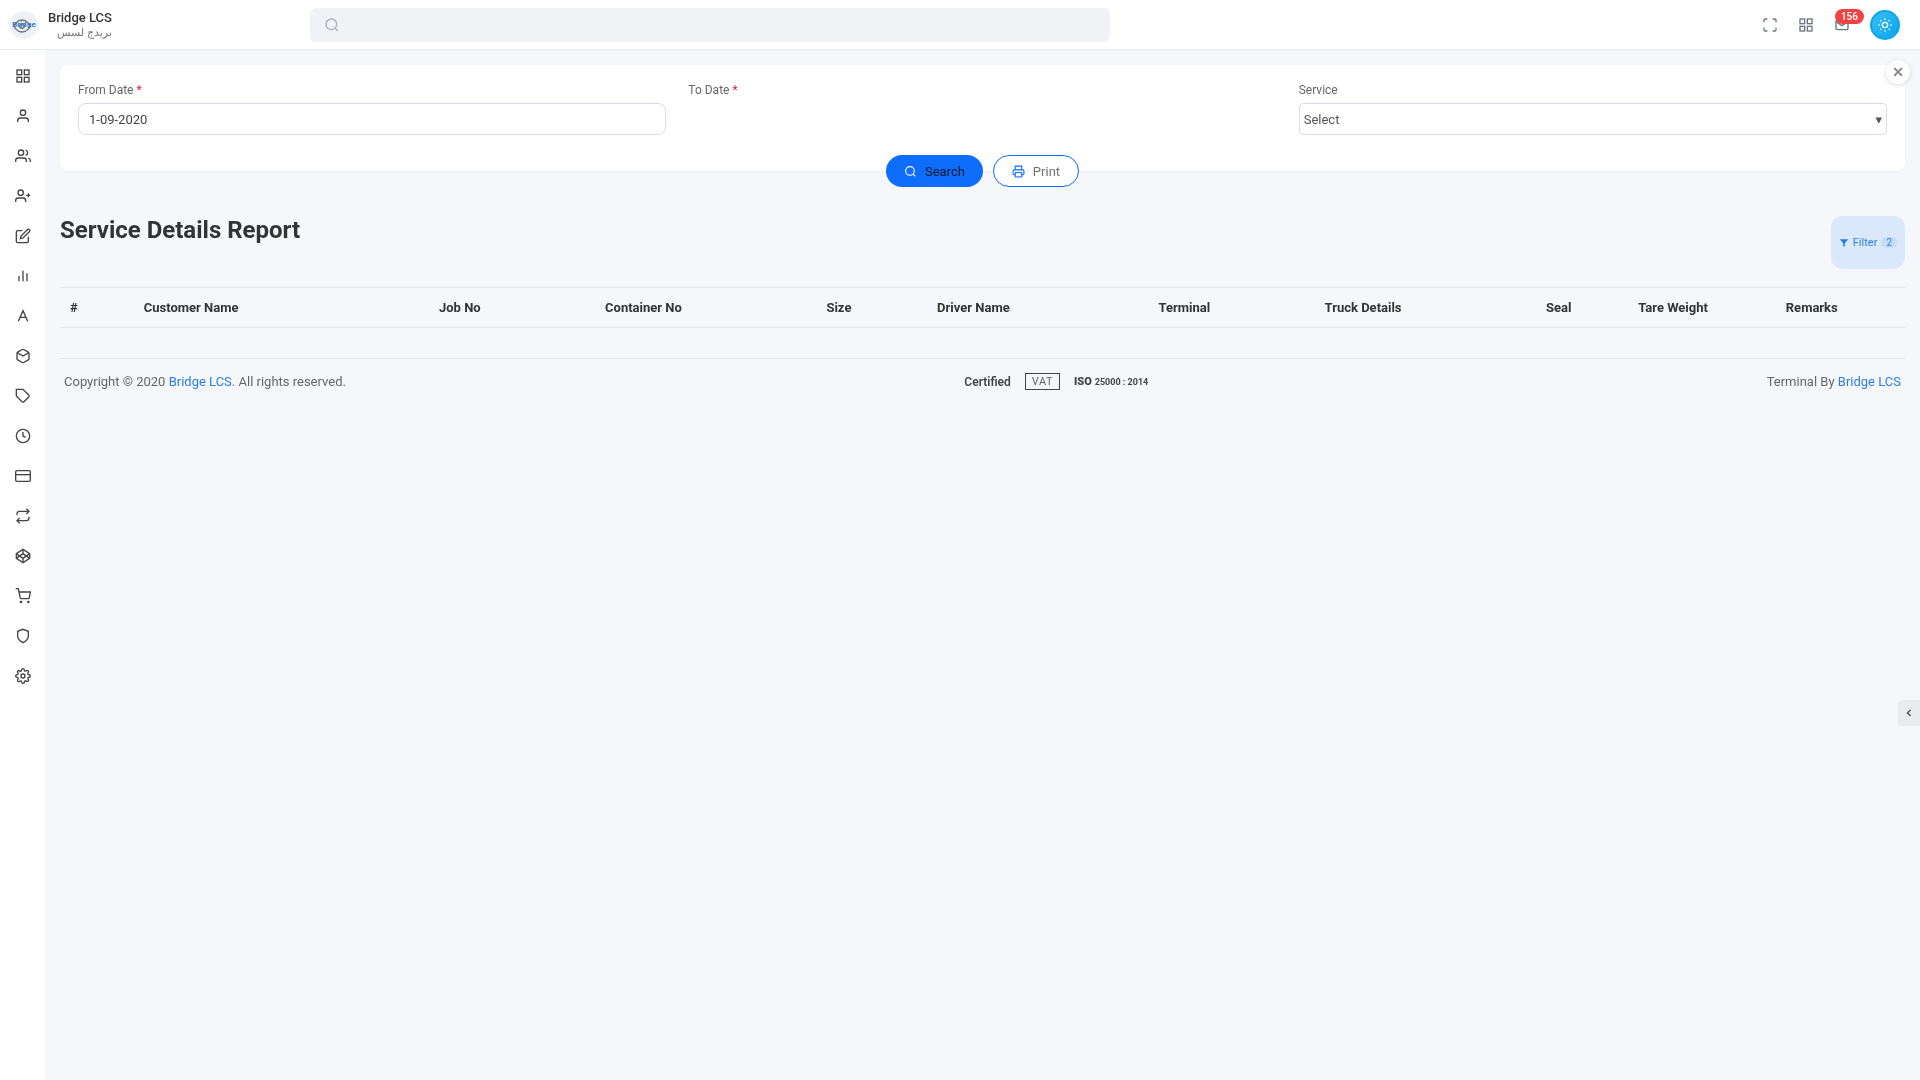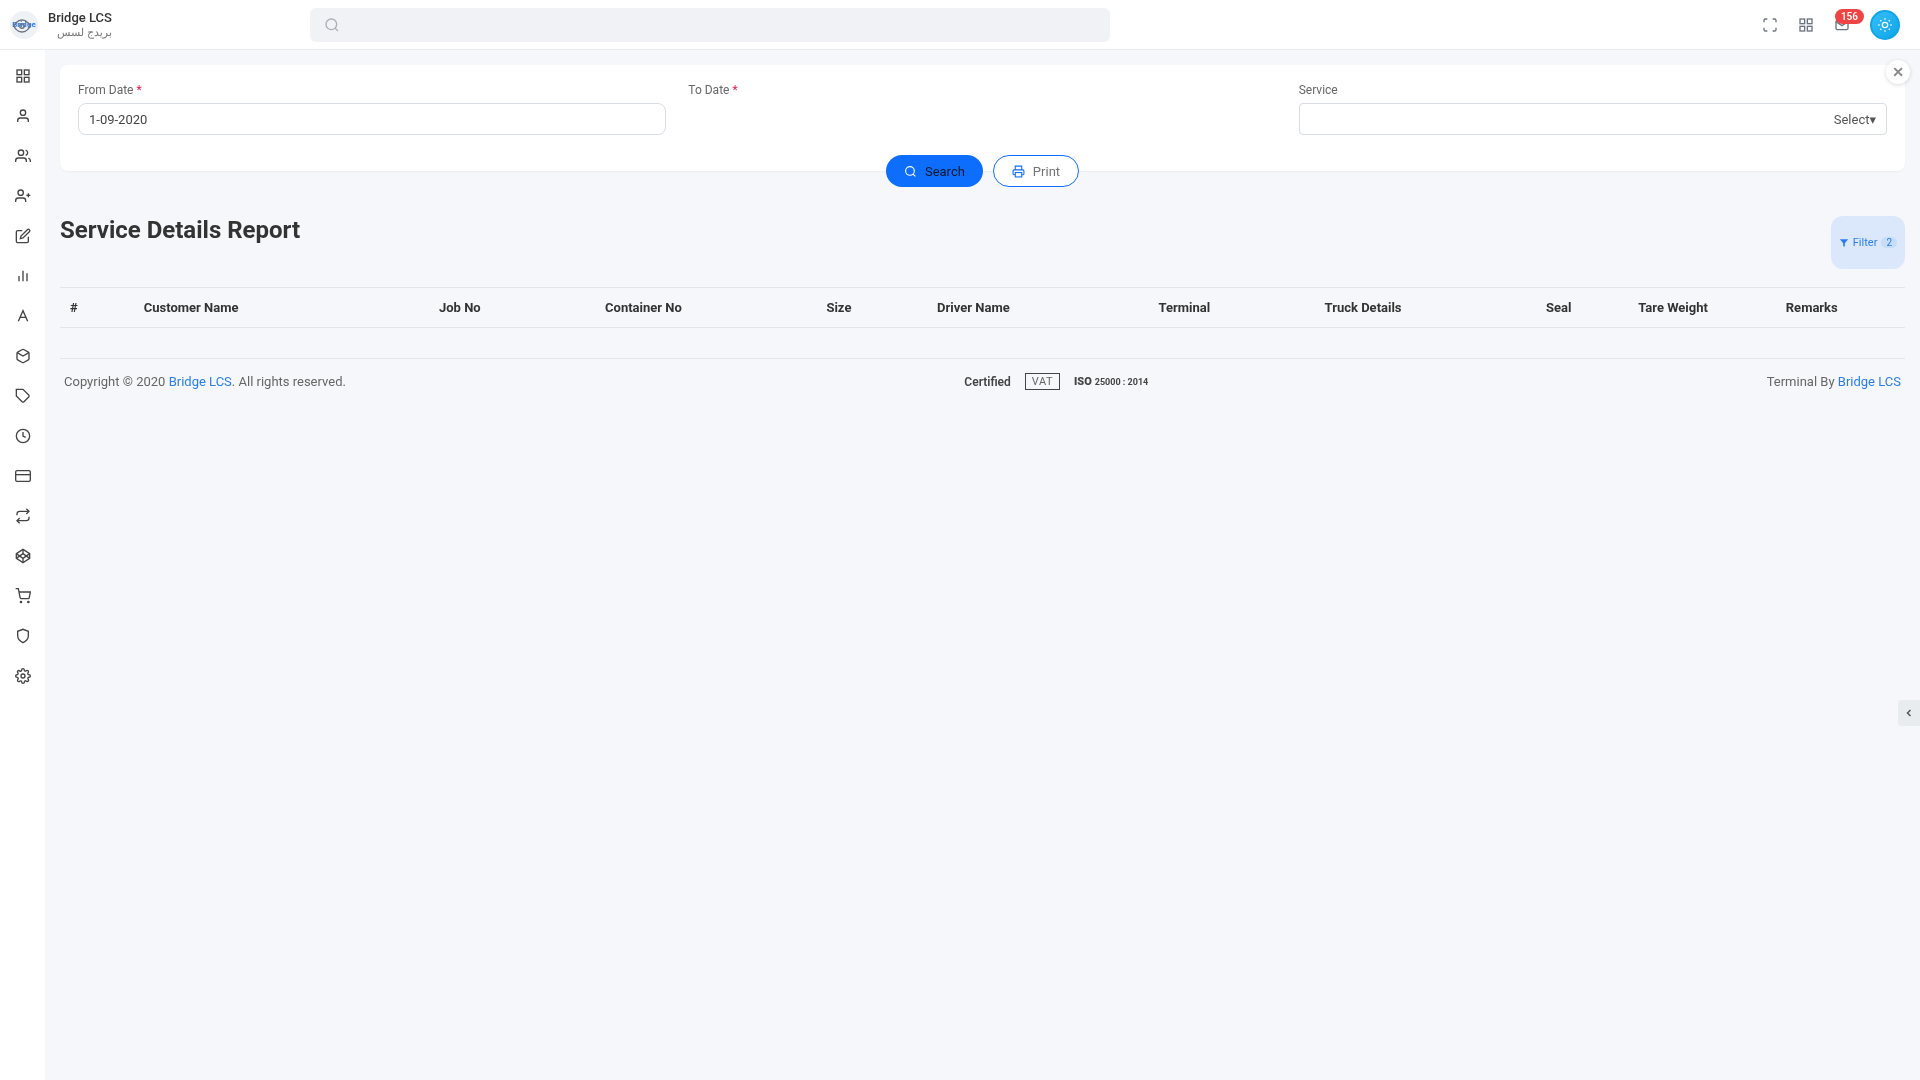--- a/index.html
+++ b/index.html
@@ -29,21 +29,21 @@
     .content { margin-left: 45px; margin-top: 50px; padding: 15px; }
     
     
     .filter-panel { background: #fff; border-radius: 8px; padding: 18px; position: relative; box-shadow: 0 1px 2px rgba(0,0,0,0.04); }
     .close-btn { position: absolute; top: -5px; right: -5px; width: 24px; height: 24px; border-radius: 50%; background: #fff; box-shadow: 0 1px 4px rgba(0,0,0,0.15); display: flex; align-items: center; justify-content: center; color: #888; cursor: pointer; font-size: 14px; font-weight: bold; }
     .filter-row { display: flex; gap: 22px; }
     .field { flex: 1; display: flex; flex-direction: column; gap: 6px; }
     .field-label { font-size: 12px; color: #666; }
     .field-label .req { color: #e11d48; }
     .field-input { height: 32px; border: 1px solid #d8dde3; border-radius: 8px; padding: 0 10px; font-size: 13px; color: #444; background: #fff; }
-    .field-select { height: 32px; border: 1px solid #d8dde3; border-radius: 4px; padding: 0 10px; font-size: 13px; color: #555; display: flex; align-items: center; justify-content: flex-end; background: #fff; }
+    .field-select { height: 32px; border: 1px solid #d8dde3; border-radius: 4px; padding: 0 4px; font-size: 13px; color: #555; display: flex; align-items: center; justify-content: space-between; background: #fff; }
     .filter-actions { display: flex; justify-content: center; gap: 10px; margin-top: 20px; margin-bottom: -34px; }
     .btn { height: 32px; padding: 0 18px; border-radius: 16px; display: inline-flex; align-items: center; gap: 8px; font-size: 13px; cursor: pointer; border: none; }
     .btn-primary { background: #0d6efd; color: #0f172a; }
     .btn-outline { background: #fff; color: #737373; border: 1px solid #0d6efd; }
     
     
     .report-header { display: flex; justify-content: space-between; align-items: flex-start; margin: 45px 0 18px; }
     .report-title { font-size: 24px; font-weight: 700; color: #333; }
     .filter-pill { background: #dbe8fb; color: #2a7eea; font-size: 11px; padding: 20px 8px; border-radius: 12px; display: inline-flex; align-items: center; gap: 4px; }
     .filter-pill .chip { background: #c7dcf8; border-radius: 8px; padding: 0 5px; font-size: 10px; }

